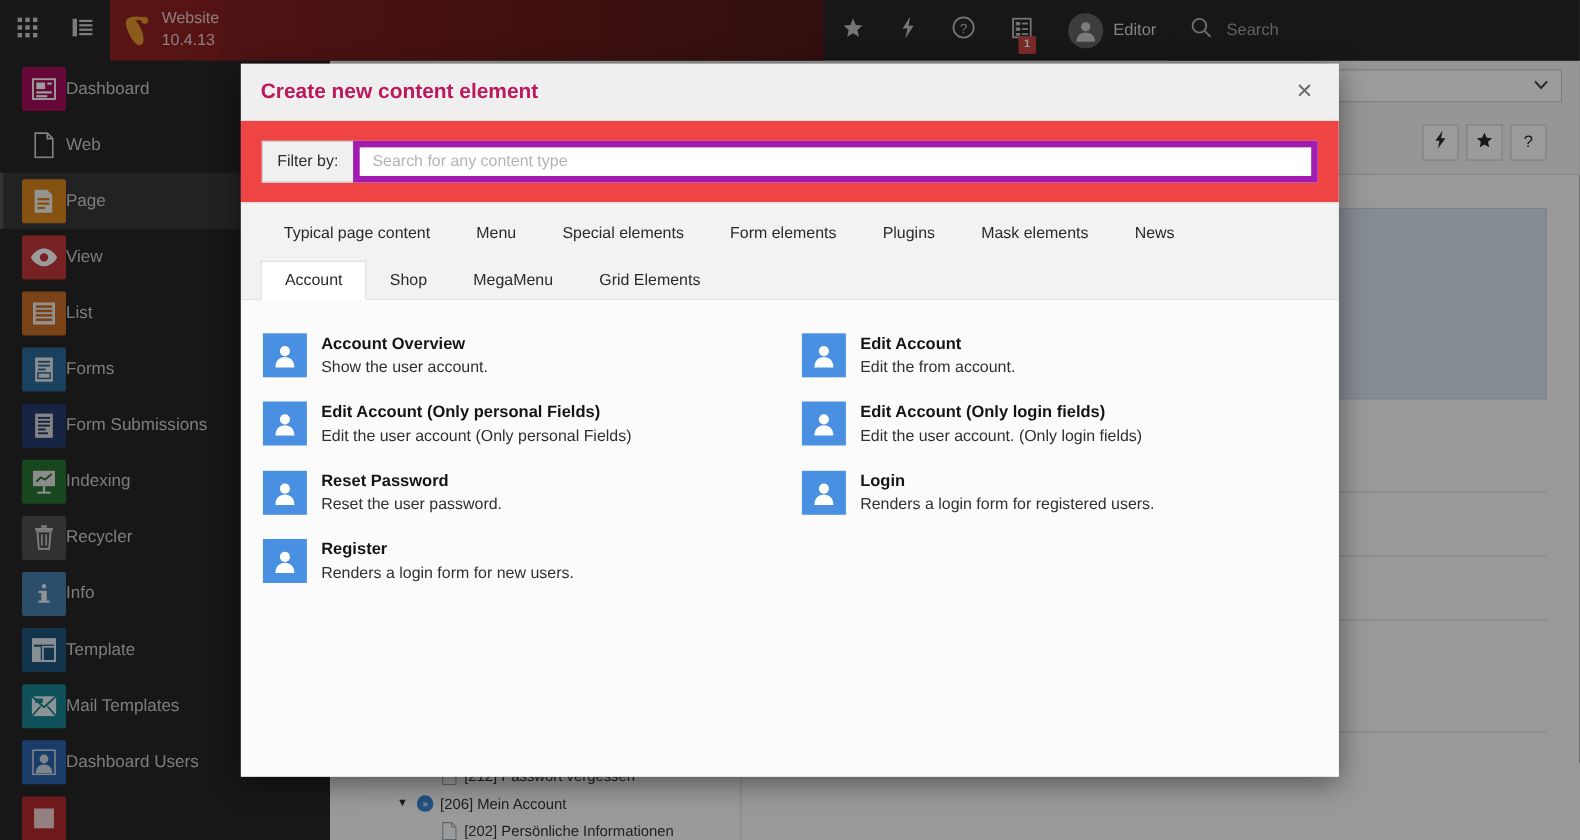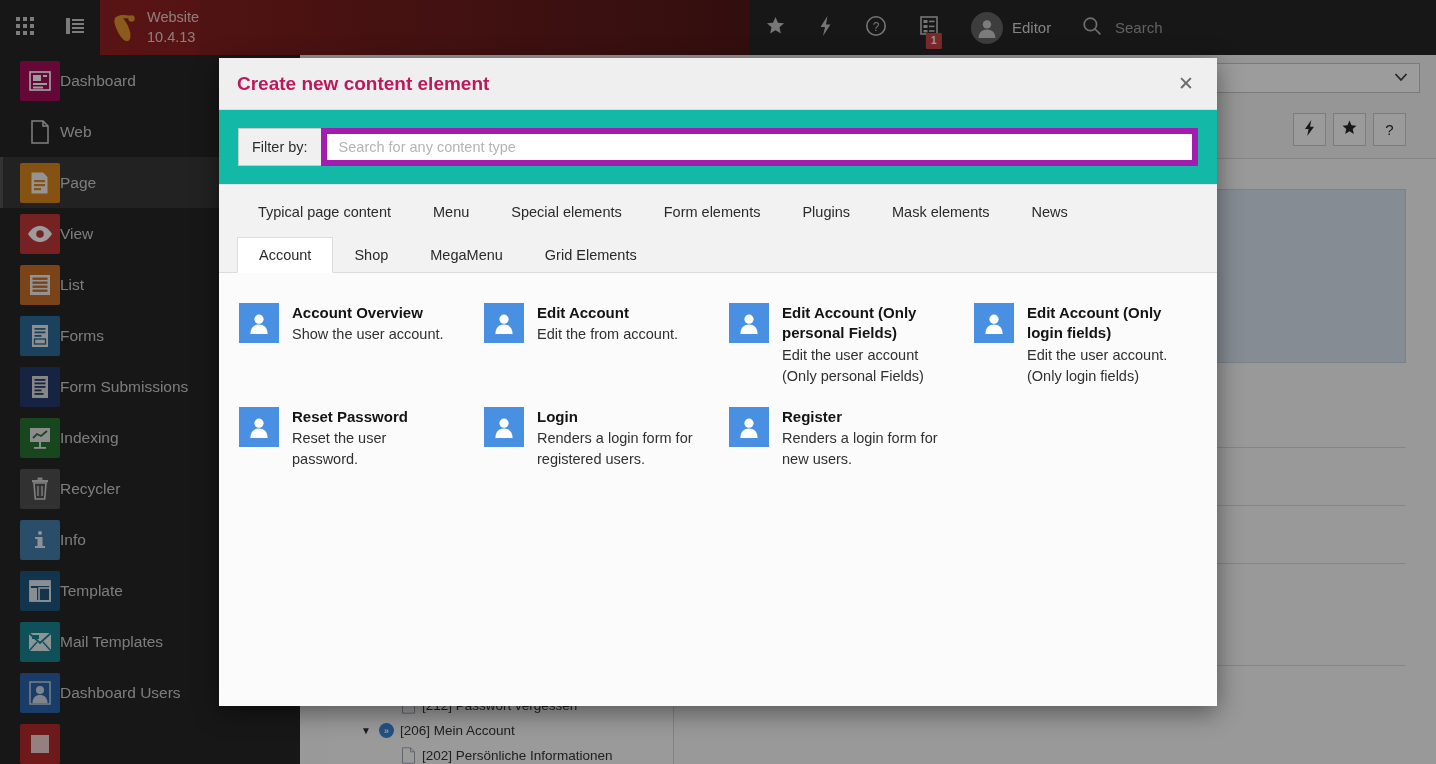--- a/index.html
+++ b/index.html
@@ -148,21 +148,21 @@
   .modal-header {
     height: 52px; background: #efefef; border-bottom: 1px solid #dcdcdc;
     display: flex; align-items: center; padding: 0 18px; flex: 0 0 52px;
   }
   .modal-title { font-size: 19px; color: #be185d; font-weight: 700; }
   .modal-close {
     margin-left: auto; color: #6b6b6b; font-size: 19px; cursor: pointer;
     width: 26px; height: 26px; display: flex; align-items: center; justify-content: center;
   }
   .filter-bar {
-    padding: 18px 19px; background: #14b8a6; flex: 0 0 auto;
+    padding: 18px 19px; background: #ef4444; flex: 0 0 auto;
   }
   .input-group { display: flex; height: 38px; }
   .input-addon {
     display: flex; align-items: center; padding: 0 13px;
     background: #f0f0f0; border: 1px solid #c8c8c8; border-right: 0;
     font-size: 14.5px; color: #2c2c2c; white-space: nowrap;
   }
   .input-group input {
     flex: 1; border: 6px solid #a21caf; background: #fff; outline: none;
     padding: 0 12px; font-size: 14.5px; font-family: inherit; color: #222;
@@ -180,21 +180,21 @@
   }
   .tab.active {
     background: #fff; border: 1px solid #dcdcdc; border-bottom: 1px solid #fff;
     margin-bottom: -1px; position: relative; z-index: 2;
   }
   .tabrow2 { border-bottom: 1px solid #dcdcdc; }
   .panel {
     flex: 1; background: #fbfbfb; padding: 20px 18px 0 18px; overflow: hidden;
   }
   .ce-grid {
-    display: grid; grid-template-columns: 1fr 1fr 1fr 1fr; column-gap: 18px; row-gap: 0;
+    display: grid; grid-template-columns: 1fr 1fr; column-gap: 18px; row-gap: 0;
   }
   .ce-item {
     display: flex; gap: 13px; padding: 10px 8px 10px 2px; cursor: pointer;
     align-items: flex-start;
   }
   .ce-icon {
     width: 40px; height: 40px; flex: 0 0 40px; background: #4a90e2;
     display: flex; align-items: center; justify-content: center;
   }
   .ce-title { font-size: 15px; font-weight: 700; color: #141414; line-height: 1.35; }

